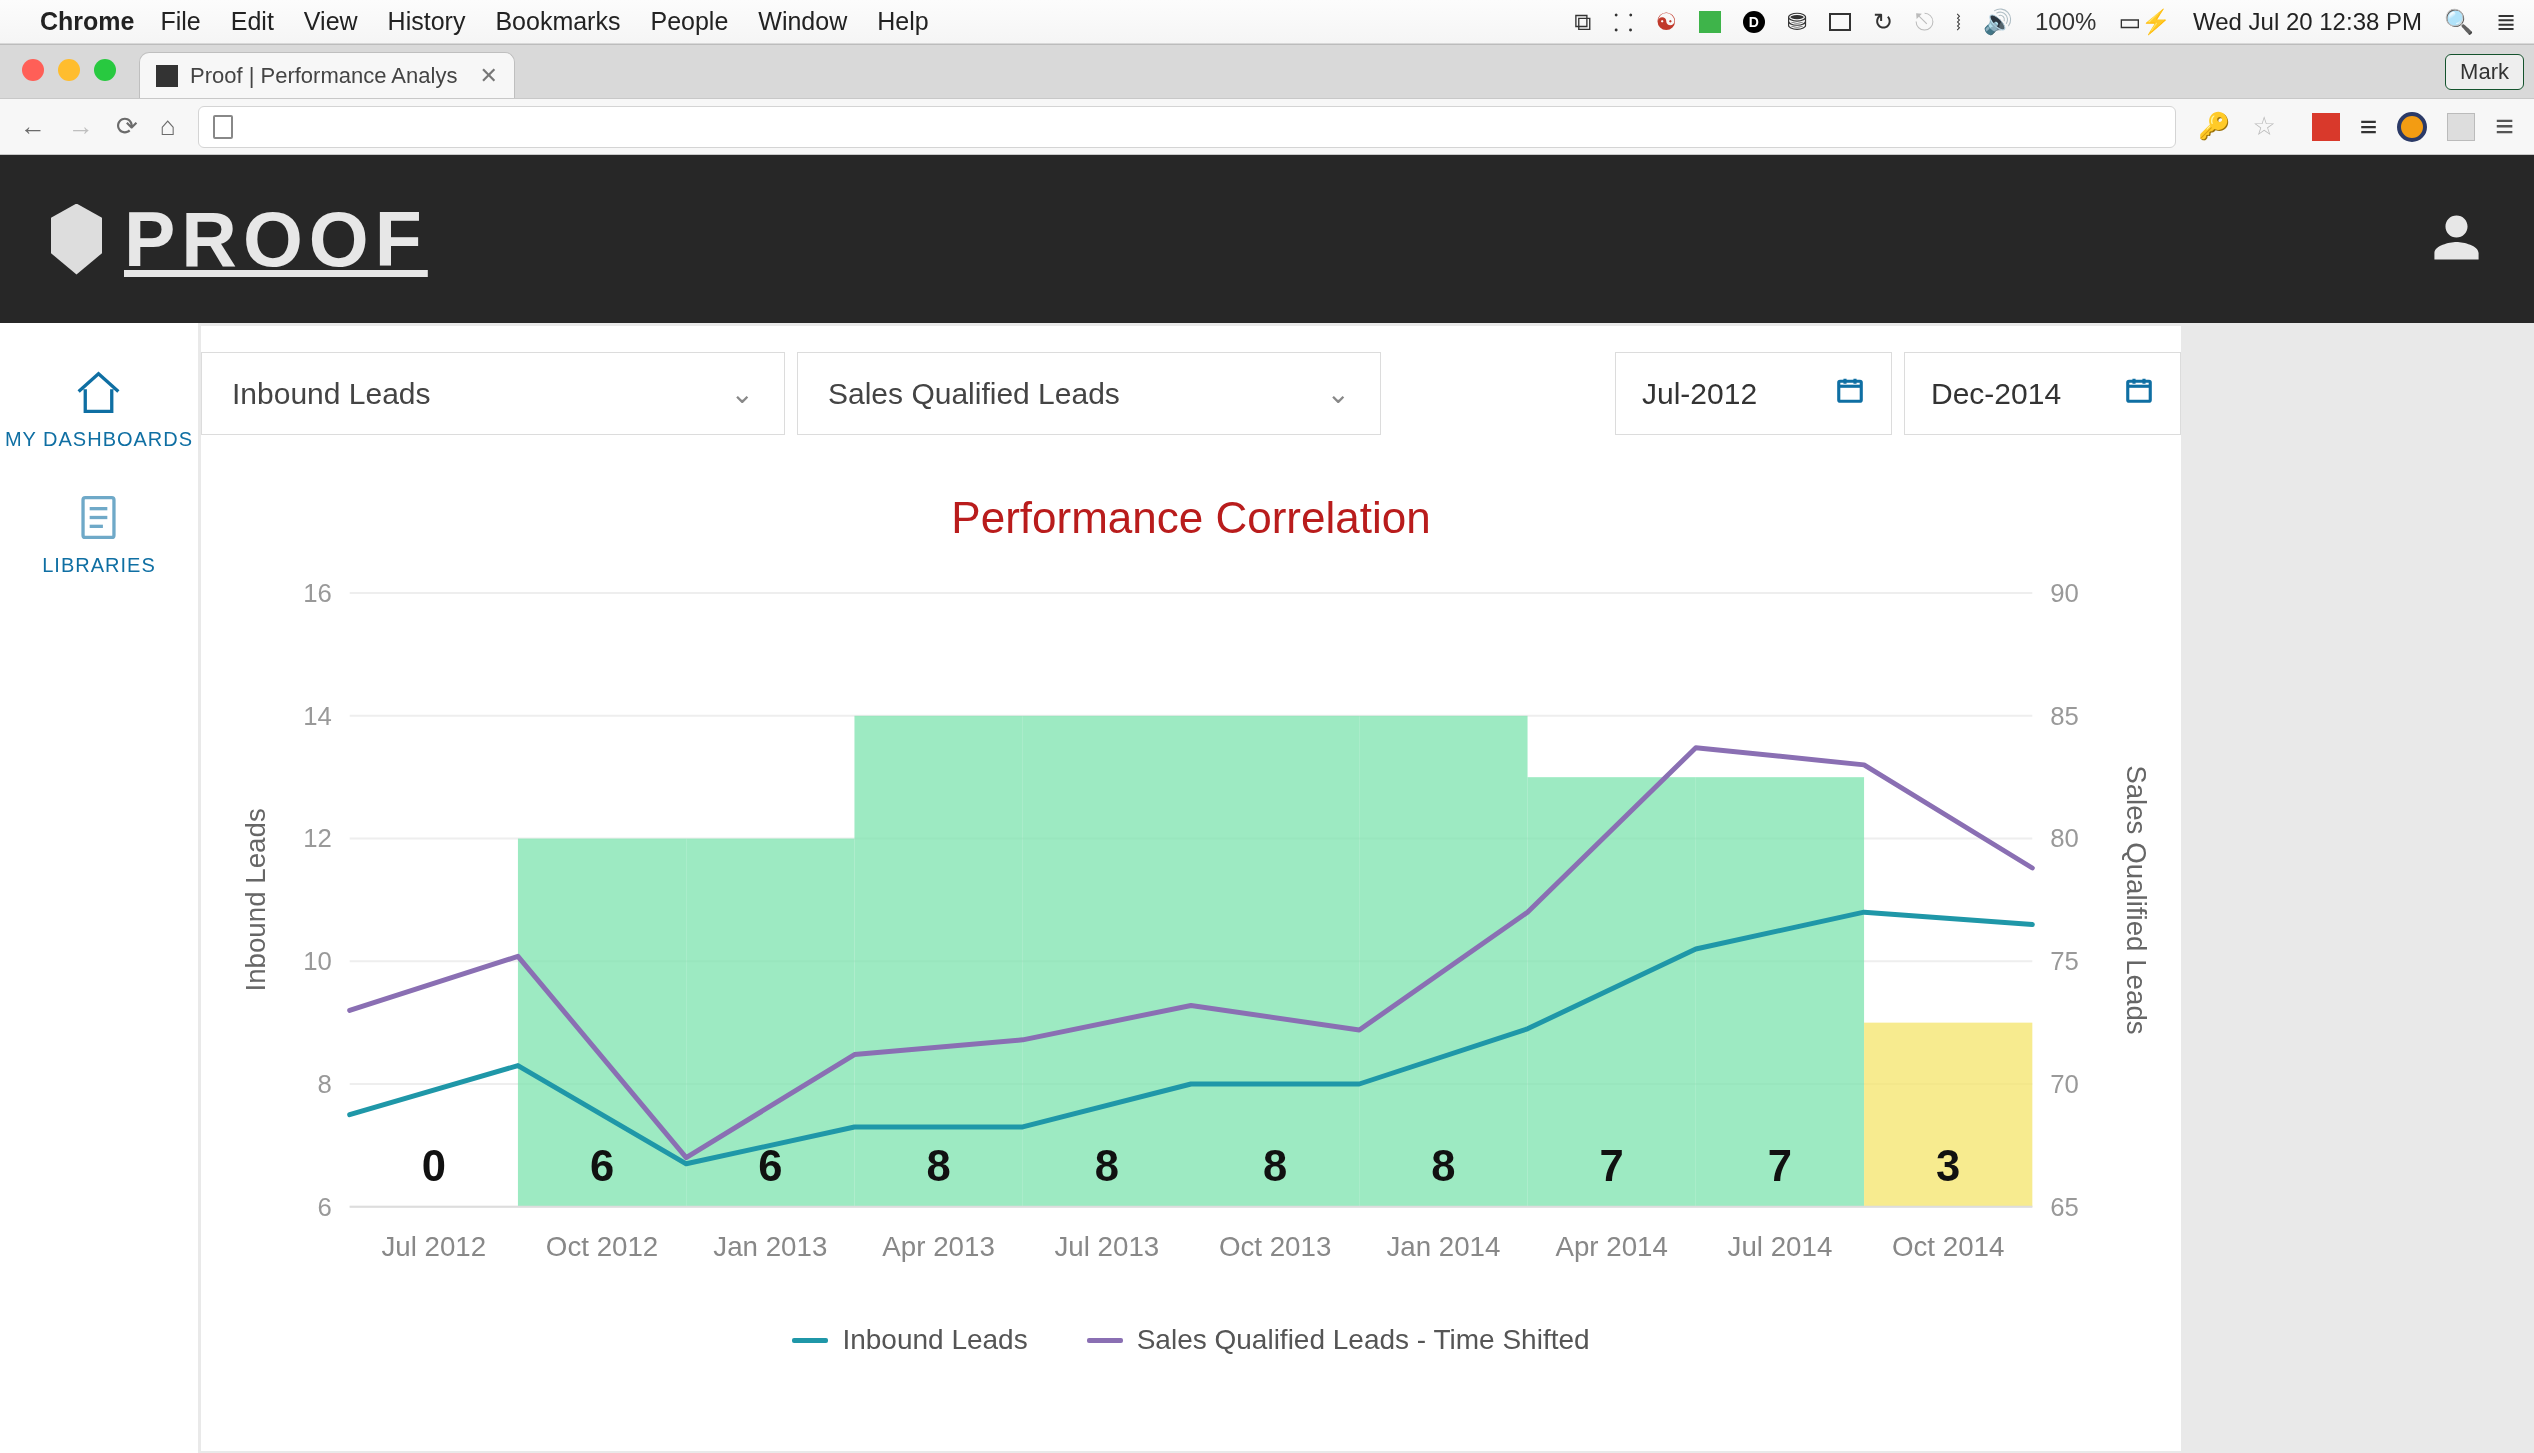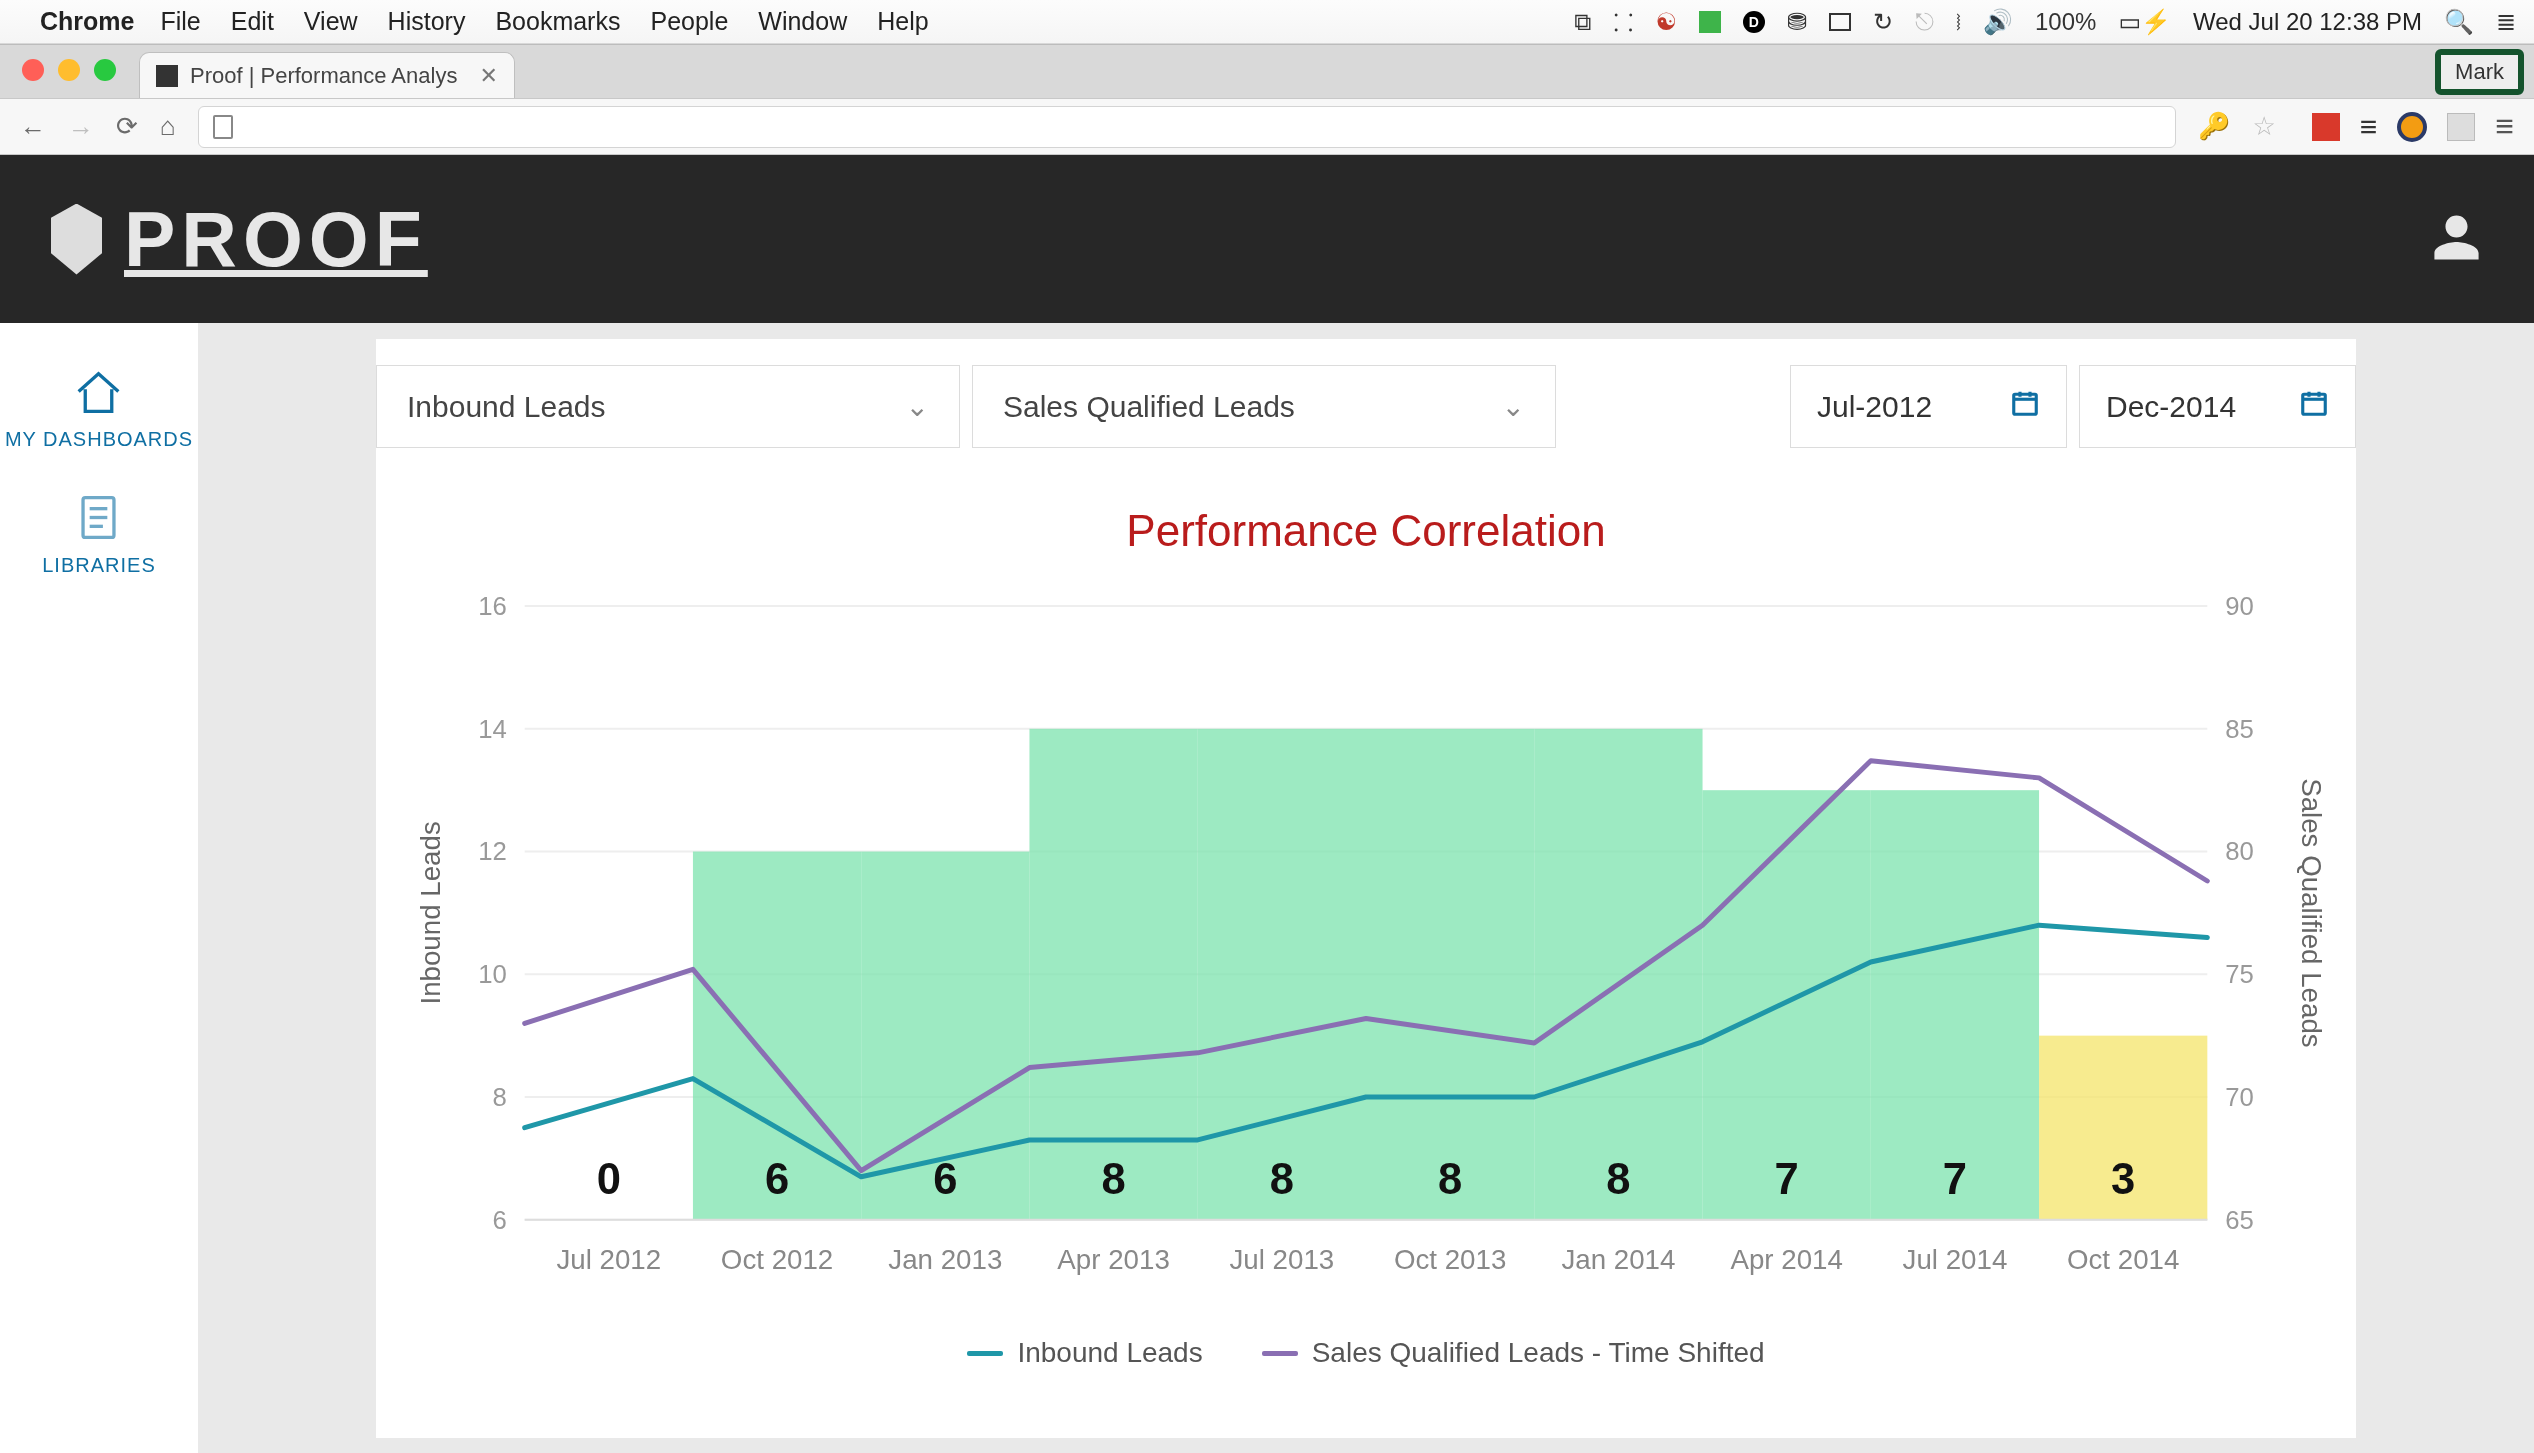--- a/index.html
+++ b/index.html
@@ -27,21 +27,21 @@
   .win-dots { position:absolute; left:22px; top:14px; display:flex; gap:14px;}
   .win-dots span{ width:22px;height:22px;border-radius:50%; display:inline-block;}
   .dot-r{background:#ff5f57;} .dot-y{background:#ffbd2e;} .dot-g{background:#28c940;}
   .chrome-tab {
     margin-left:139px; height:46px; background:#f7f7f7; border:1px solid #bfbfbf;
     border-bottom:none; border-radius:10px 10px 0 0; display:flex; align-items:center;
     padding:0 16px; gap:12px; min-width:376px; font-size:22px; color:#444;
   }
   .chrome-tab .favicon{width:22px;height:22px;background:#333;}
   .chrome-tab .x{margin-left:auto;color:#777;}
-  .profile-chip{ margin-left:auto; margin-right:10px; align-self:center; background:#eee;border:6px solid #14532d;border-radius:6px;padding:4px 14px;font-size:22px;color:#333;}
+  .profile-chip{ margin-left:auto; margin-right:10px; align-self:center; background:#eee;border:1px solid #14532d;border-radius:6px;padding:4px 14px;font-size:22px;color:#333;}
   .toolbar-row{ height:57px; background:#f7f7f7; border-top:1px solid #c8c8c8; border-bottom:1px solid #c8c8c8;
     display:flex; align-items:center; padding:0 20px; gap:22px; font-size:26px; color:#555;}
   .toolbar-row .nav-ic{color:#6b6b6b;}
   .toolbar-row .nav-ic.disabled{color:#bfbfbf;}
   .omnibox{ flex:1; height:42px; border:1px solid #d4d4d4; border-radius:6px; background:#fff;
     display:flex; align-items:center; padding:0 14px; font-size:26px; color:#333; gap:12px;}
   .omnibox .page-ic{width:20px;height:24px;border:2px solid #888;border-radius:2px;}
   .toolbar-row .ext{display:flex;align-items:center;gap:20px;margin-left:14px;}
   .ext .e-ic{width:28px;height:28px;display:inline-block;}
   .e-red{background:#d9392b;} .e-buf{color:#333;font-size:30px;} .e-globe{width:30px;height:30px;border-radius:50%;background:#f39c12;border:4px solid #2b3a67;}
@@ -55,21 +55,21 @@
   .app-header .user-ic{ margin-left:auto; color:#e7e7e7; }
   .user-ic svg{width:53px;height:53px;fill:#e7e7e7;}
 
   
   .app-body{ display:flex; height: calc(1453px - 44px - 53px - 57px - 168px); background:#e9e9e9;}
   .sidebar{ width:198px; background:#fff; padding-top:42px; display:flex;flex-direction:column;align-items:center;gap:40px;}
   .side-item{ display:flex;flex-direction:column;align-items:center;gap:10px; color:#0f6fa3; font-size:20px; letter-spacing:1px;}
   .side-item svg{width:53px;height:53px;stroke:#6fa9c8;fill:none;stroke-width:3;}
   .side-item.active svg{stroke:#0f6fa3;}
 
-  .content-pane{ flex:1; display:flex; justify-content:center; padding:16px; }
+  .content-pane{ flex:1; display:flex; justify-content:flex-start; padding:3px; }
   .canvas{ width:1980px; background:#fff; height:100%; padding:26px 0 0 0; position:relative;}
 
   .filter-row{ display:flex; gap:12px; padding:0 0 24px 0; align-items:center;}
   .dropdown{ flex:0 0 auto; width:584px; height:83px; border:1px solid #dcdcdc; background:#fff;
     display:flex;align-items:center; padding:0 30px; font-size:30px; color:#444; position:relative;}
   .dropdown .chev{ margin-left:auto; color:#888; font-size:28px;}
   .spacer{flex:1;}
   .date-field{ width:277px;height:83px;border:1px solid #dcdcdc;background:#fff;display:flex;align-items:center;padding:0 26px;font-size:30px;color:#333;}
   .date-field .cal{margin-left:auto;}
   .cal svg{width:30px;height:30px;stroke:#0f6fa3;fill:none;stroke-width:2.5;}

